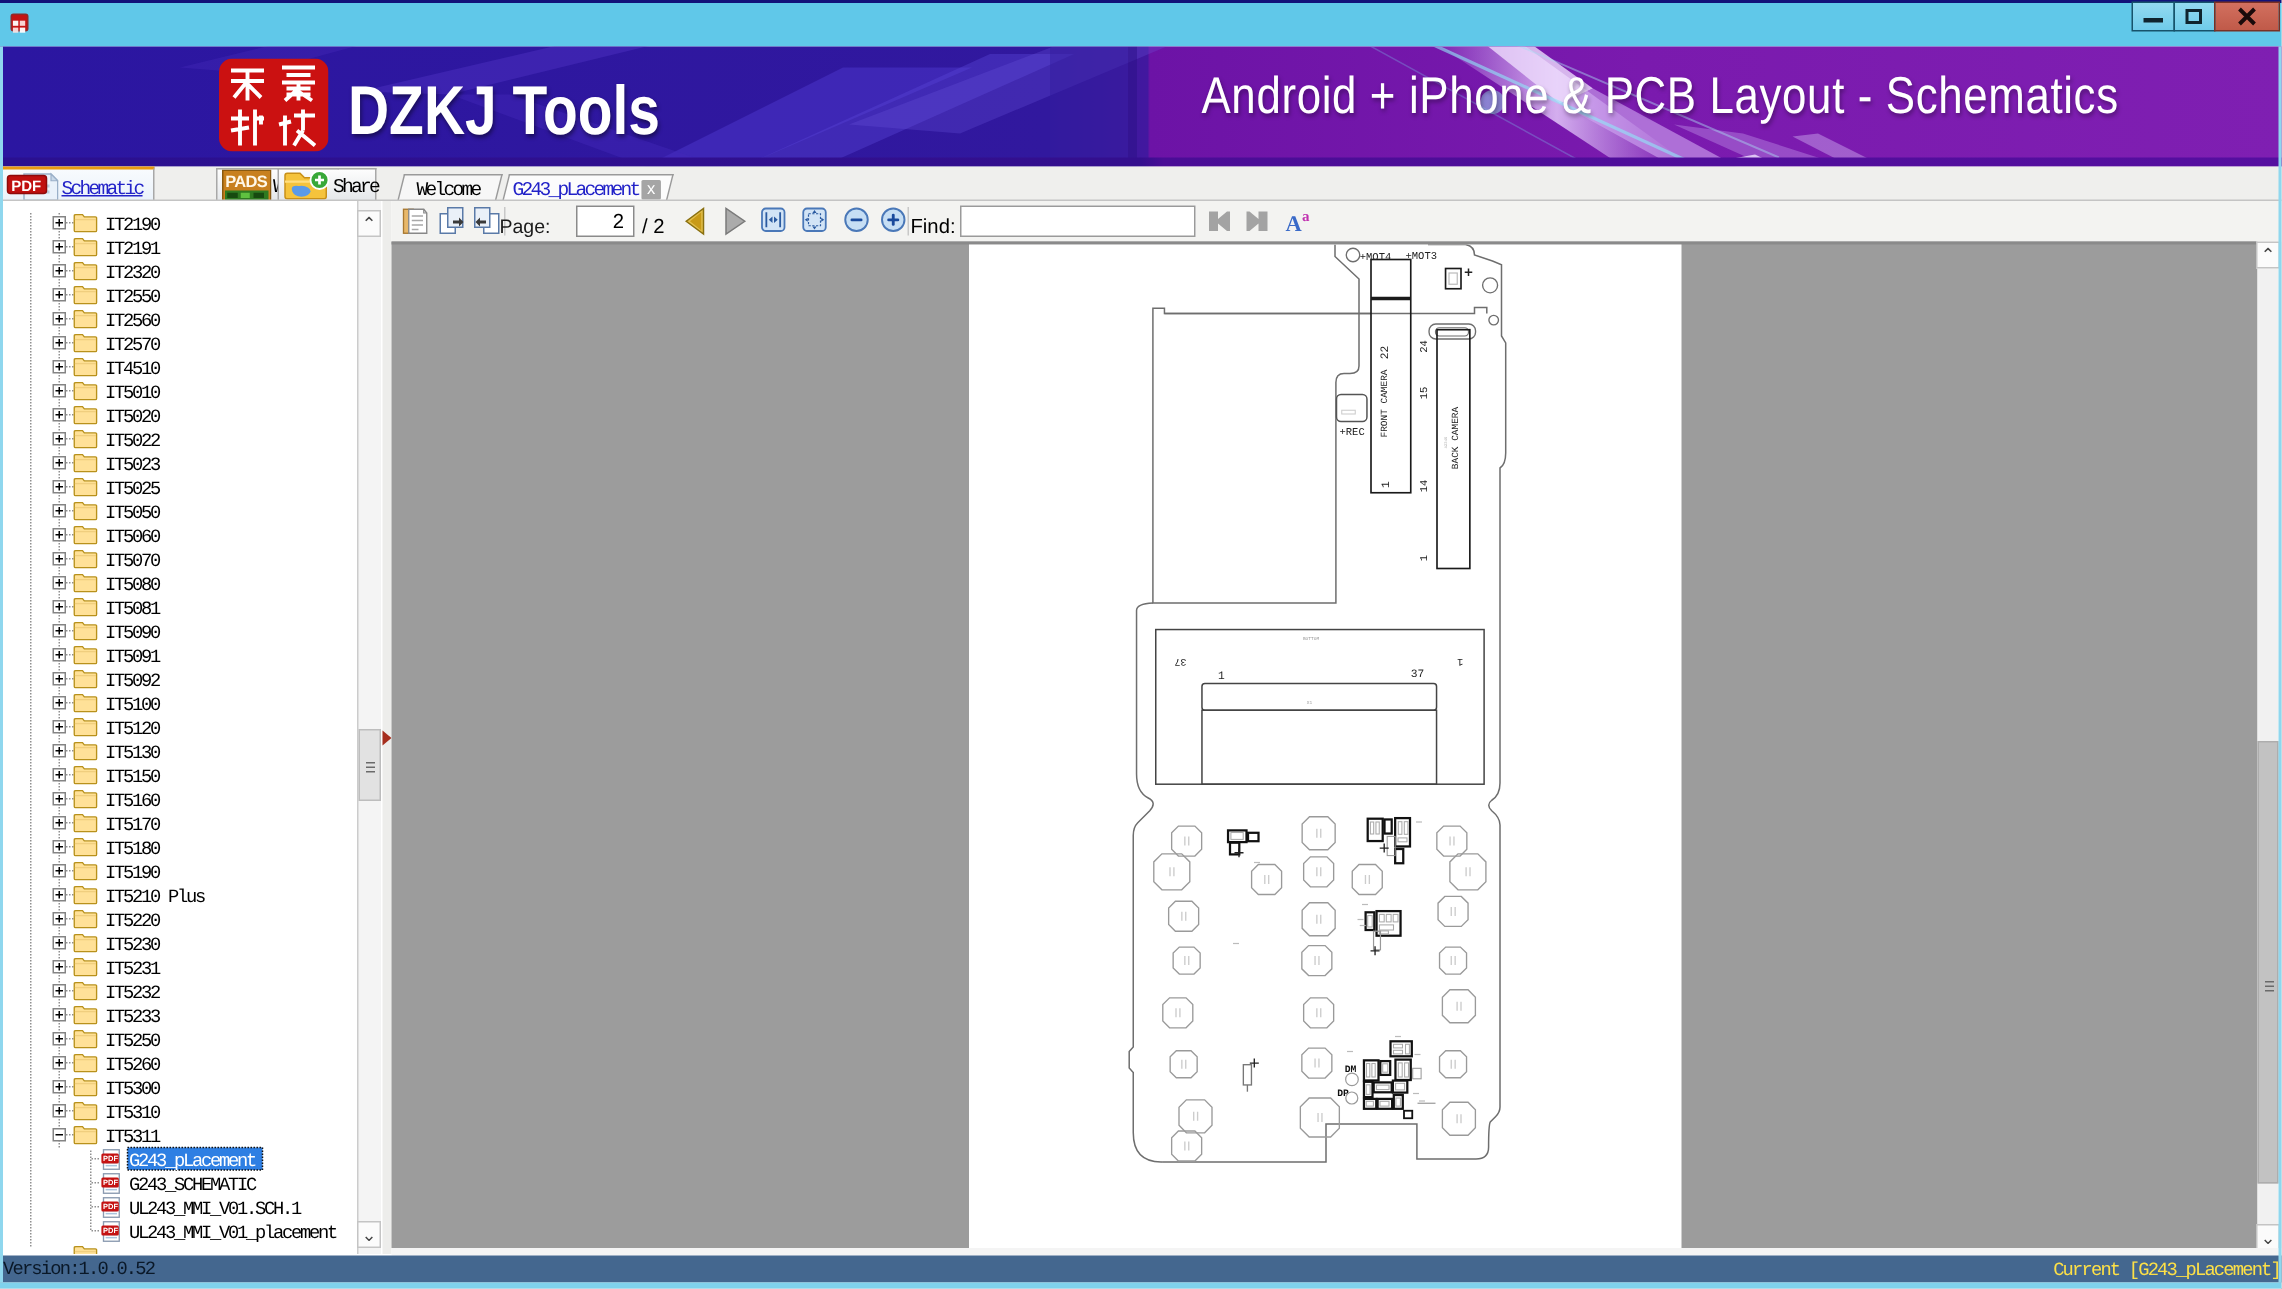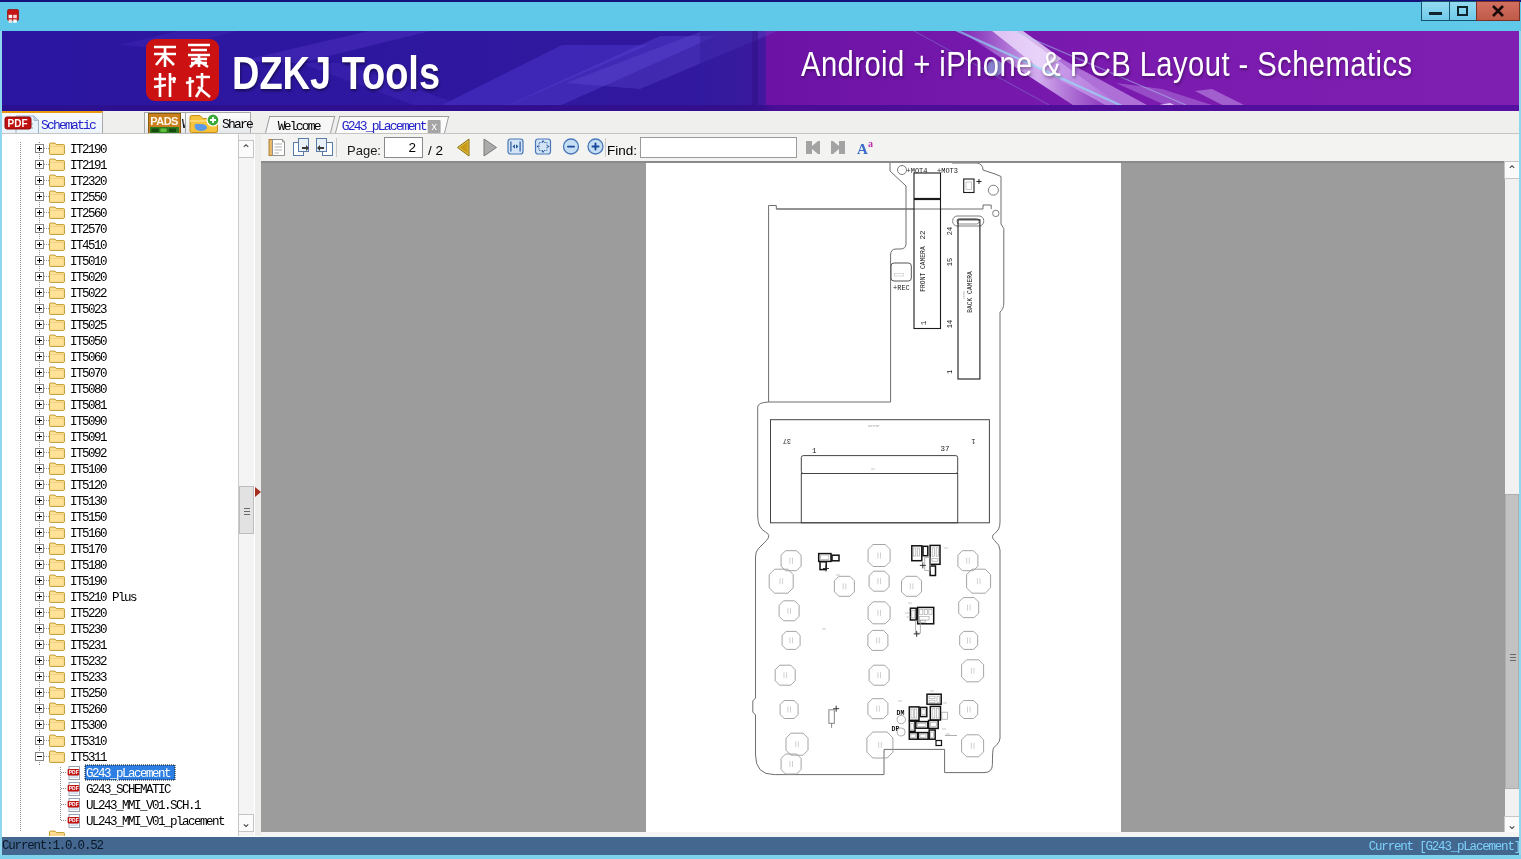--- a/index.html
+++ b/index.html
@@ -43,38 +43,38 @@
 
 #treepanel { left:0; top:134px; width:254px; height:702px; background:#FFF; }
 #divider { left:255px; top:134px; width:6px; height:702px; background:#EDEDEB; }
 #redarrow { left:255px; top:487px; width:0; height:0; border-top:5px solid transparent; border-bottom:5px solid transparent; border-left:6px solid #A62E1E; }
 #treescroll { left:238px; top:134px; width:16px; height:702px; background:#F4F4F4; border-left:1px solid #CCC;}
 .sbox { position:absolute; background:#FBFBFB; border:1px solid #C4C4C4; width:16px; height:18px; left:-1px; color:#444; font-size:12px; text-align:center; line-height:16px; font-family:"Liberation Sans";}
 
 
 #toolbar { left:261px; top:134px; width:1260px; height:27px; background:#F3F3F1;}
 #toolbar .sep { position:absolute; top:4px; width:1px; height:19px; background:#C8C8C8; }
-#pagelabel { left:86px; top:9px; font-size:13px; color:#1A1A1A; position:absolute;}
+#pagelabel { left:72px; top:9px; font-size:13px; color:#1A1A1A; position:absolute;}
 #pageinput { position:absolute; left:123px; top:3px; width:39px; height:21px; background:#FFF; border:1px solid #8A8A8A; font-size:13.5px; text-align:right; padding-right:6px; line-height:19px;}
 #pagecount { position:absolute; left:167px; top:9px; font-size:13.5px; }
 #findlabel { position:absolute; left:346px; top:9px; font-size:13.5px; }
 #findinput { position:absolute; left:379px; top:3px; width:157px; height:21px; background:#FFF; border:1px solid #9A9A9A; }
 
 
 #canvas { left:261px; top:161px; width:1244px; height:671px; background:#9C9C9C; border-top:2px solid #8A8A8A; }
 #page { left:646px; top:163px; width:475px; height:669px; background:#FFF; }
 #vscroll { left:1505px; top:161px; width:14px; height:671px; background:#F1F1F1; }
 #vthumb { position:absolute; left:0px; top:333px; width:14px; height:295px; background:#C2C2C2; border:1px solid #ADADAD;}
 .grip { position:absolute; left:4px; width:6px; height:1px; background:#6A6A6A; }
 #bottomwhite { left:261px; top:832px; width:1260px; height:5px; background:#F4F4F4; }
 
 
 #statusbar { left:0; top:837px; width:1521px; height:18px; background:#44678F; color:#FFF; font-family:"Liberation Mono",monospace; font-size:12.5px; letter-spacing:-1.2px;}
 #version { position:absolute; left:2px; top:2px; color:#0A1828; }
-#current { position:absolute; right:1px; top:3px; color:#7dd3fc; }
+#current { position:absolute; right:1px; top:3px; color:#fde047; }
 #bottomstrip { left:0; top:855px; width:1521px; height:4px; background:#7FD2EC; }
 #leftborder { left:0; top:31px; width:2px; height:824px; background:#8FD7EE; }
 #rightborder { left:1519px; top:31px; width:2px; height:824px; background:#8FD7EE; }
 </style></head>
 <body>
 <div id="root">
   <div class="abs" id="topline"></div>
   <div class="abs" id="titlebar"></div>
   <div class="abs" id="appicon"><svg width="10" height="10" viewBox="0 0 10 10">
         <rect x="0.6" y="0.8" width="3.6" height="3.4" fill="#FFF" opacity="0.95"></rect>
@@ -136,21 +136,21 @@
   <div class="abs" id="tabrow">
     <div class="rtab" id="tabsch">
         <svg width="36" height="21" viewBox="0 0 36 21" style="position:absolute;left:3px;top:1px;">
           <path d="M13,2 L31,2 L35.5,6.5 L35.5,19.5 L13,19.5 Z" fill="#EAF2FA" stroke="#9AB0C8" stroke-width="1"></path>
           <path d="M31,2 L31,6.5 L35.5,6.5 Z" fill="#C8D8E8" stroke="#9AB0C8" stroke-width="0.8"></path>
           <rect x="14" y="9" width="16" height="2" fill="#B8CCDE"></rect>
           <rect x="14" y="13" width="16" height="2" fill="#B8CCDE"></rect>
           <rect x="2" y="3" width="26" height="12" rx="2" fill="#C01010" stroke="#8F0A0A"></rect>
           <text x="4.5" y="13" font-size="10" font-weight="bold" fill="#FFF" font-family="Liberation Sans" letter-spacing="0">PDF</text>
         </svg>
-        <span style="position:absolute;left:41px;top:5px;color:#2222C8;">Schematic</span>
+        <span style="position:absolute;left:41px;top:5px;color:#2222C8;text-decoration:underline;">Schematic</span>
       </div>
     <div class="rtab" id="tablay">
         <svg width="33" height="22" viewBox="0 0 33 22" style="position:absolute;left:3px;top:0px;">
           <rect x="0.5" y="0.5" width="32" height="21" fill="#C8801E" stroke="#8A5A10"></rect>
           <text x="2.2" y="11.5" font-size="11" font-weight="bold" fill="#FFF8E8" font-family="Liberation Sans" letter-spacing="-0.5">PADS</text>
           <rect x="2" y="14" width="29" height="6.5" fill="#2E7A20"></rect>
           <rect x="3.5" y="15.5" width="7" height="3.5" fill="#174A10"></rect>
           <rect x="12.5" y="15.5" width="6" height="3.5" fill="#5FC040"></rect>
           <rect x="21" y="15.5" width="7" height="3.5" fill="#174A10"></rect>
         </svg>
@@ -633,19 +633,19 @@
     <div class="sbox" style="top:655px;">⌄</div>
     <div id="vthumb">
         <div class="grip" style="top:159px;"></div>
         <div class="grip" style="top:162px;"></div>
         <div class="grip" style="top:165px;"></div>
       </div>
   </div>
   <div class="abs" id="bottomwhite"></div>
 
   <div class="abs" id="statusbar">
-    <div id="version">Current:1.0.0.52</div>
+    <div id="version">Version:1.0.0.52</div>
     <div id="current">Current [G243_pLacement]</div>
   </div>
   <div class="abs" id="bottomstrip"></div>
   <div class="abs" id="leftborder"></div>
   <div class="abs" id="rightborder"></div>
 </div>
 
 </body></html>

